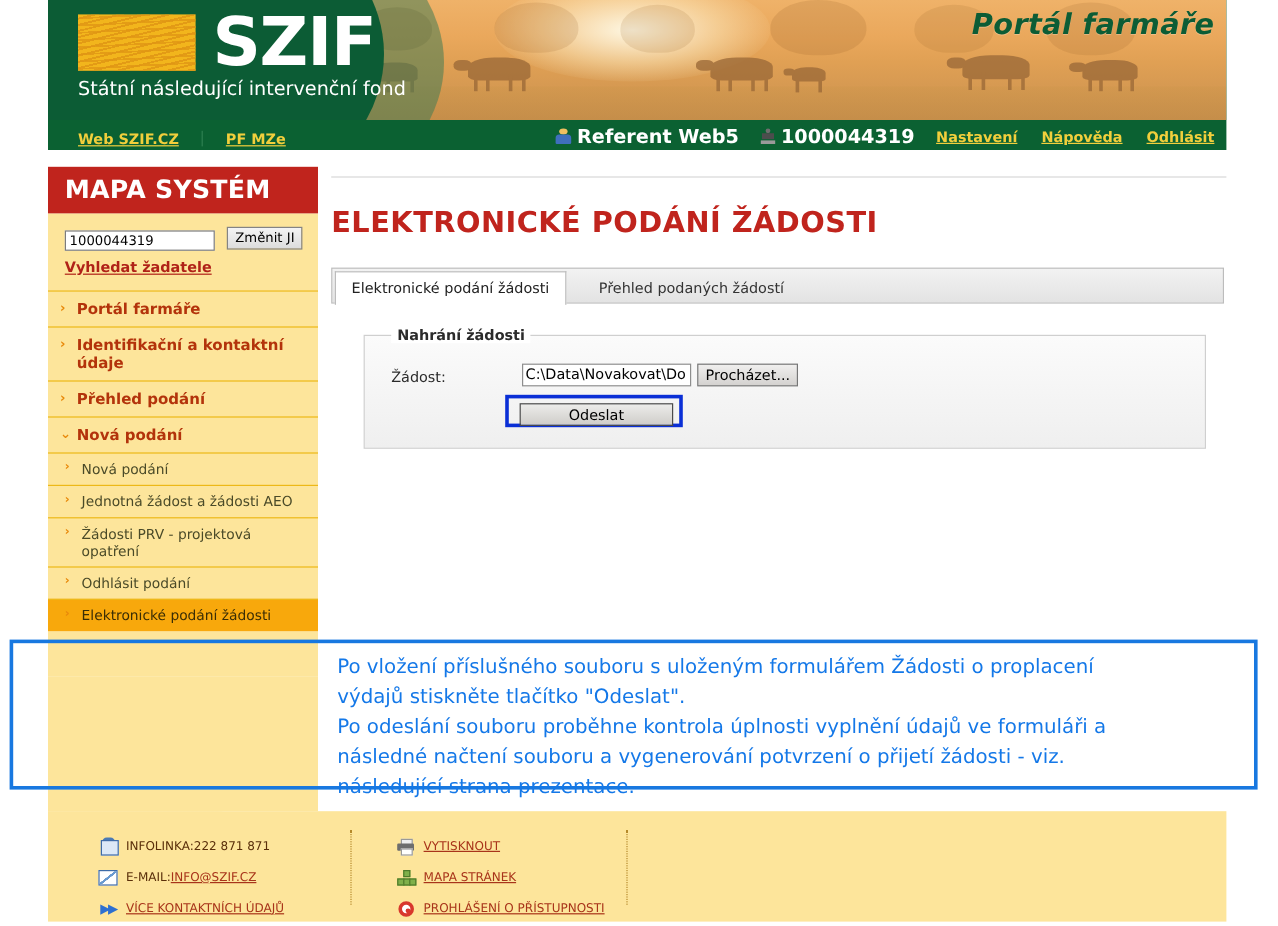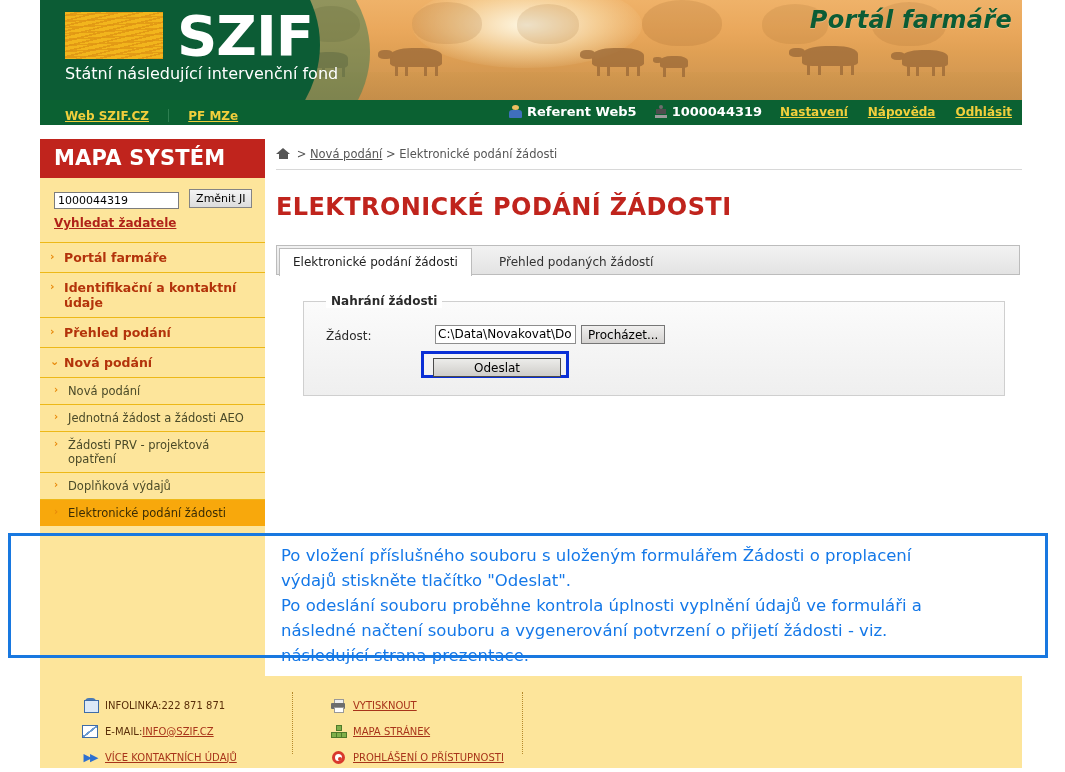--- a/index.html
+++ b/index.html
@@ -41,21 +41,21 @@
   .logo-sub{position:absolute;left:0px;top:52px;font-size:16px;color:#ffffff;white-space:nowrap;}
   .portal-title{position:absolute;right:10px;top:6px;font-size:24px;font-style:italic;font-weight:bold;
      color:#0c5c35;letter-spacing:.3px;text-shadow:0 1px 0 rgba(255,255,255,.25);}
 
   
   .navbar{position:absolute;left:40px;top:100px;width:982px;height:25px;background:#0b6132;}
   .navbar a{color:#f2cf3c;font-size:12px;font-weight:bold;text-decoration:underline;}
   .nav-left{position:absolute;left:25px;top:5px;}
   .nav-left .sep{display:inline-block;width:1px;height:13px;background:#2d7f51;margin:0 14px -2px 14px;}
   .nav-right{position:absolute;right:10px;top:4px;display:flex;align-items:center;gap:0;}
-  .nav-right .uitem{display:flex;align-items:center;color:#ffffff;font-size:13px;font-weight:bold;margin-right:18px;}
+  .nav-right .uitem{display:flex;align-items:center;color:#ffffff;font-size:16px;font-weight:bold;margin-right:18px;}
   .nav-right .uitem .ic{margin-right:5px;display:inline-block;}
   .nav-right a{margin-right:20px;}
   .nav-right a:last-child{margin-right:0;}
   .icon-person{width:13px;height:13px;position:relative;display:inline-block;}
   .icon-person i{position:absolute;display:block;}
   .icon-person .h{left:3px;top:0;width:7px;height:5px;border-radius:50%;background:#f0c060;}
   .icon-person .b{left:0px;top:5px;width:13px;height:8px;border-radius:3px 3px 1px 1px;background:#3f6fbd;}
   .icon-stamp{width:12px;height:13px;position:relative;display:inline-block;}
   .icon-stamp i{position:absolute;display:block;background:#4d4d4d;}
   .icon-stamp .t{left:4px;top:0;width:4px;height:4px;border-radius:2px;background:#6e6e6e;}
@@ -294,42 +294,35 @@
       <div class="sb-sub">
         <span class="chev">›</span>
         <span>Jednotná žádost a žádosti AEO</span>
       </div>
       <div class="sb-sub">
         <span class="chev">›</span>
         <span>Žádosti PRV - projektová opatření</span>
       </div>
       <div class="sb-sub">
         <span class="chev">›</span>
-        <span>Doplňková výdajů</span>
+        <span>Odhlásit podání</span>
       </div>
       <div class="sb-sub active">
         <span class="chev">›</span>
         <span>Elektronické podání žádosti</span>
       </div>
     </div>
     <div class="sb-tail"></div>
     <div style="background:#fde59b;height:112px;"></div>
     <div class="sb-foot">
       <div class="wedge"></div>
     </div>
   </div>
 
   <div class="content">
-    <div class="breadcrumb">
-      <span class="home"><span class="roof"></span><span class="body"></span></span>
-      <span>&gt;</span>
-      <a href="#">Nová podání</a>
-      <span>&gt;</span>
-      <span>Elektronické podání žádosti</span>
-    </div>
     <div class="bc-rule"></div>
     <div class="page-title">ELEKTRONICKÉ PODÁNÍ ŽÁDOSTI</div>
 
     <div class="tabstrip">
       <div class="tab selected">Elektronické podání žádosti</div>
       <div class="tab idle" style="left:208px;">Přehled podaných žádostí</div>
     </div>
 
     <div class="fieldset">
       <div class="legend">Nahrání žádosti</div>

